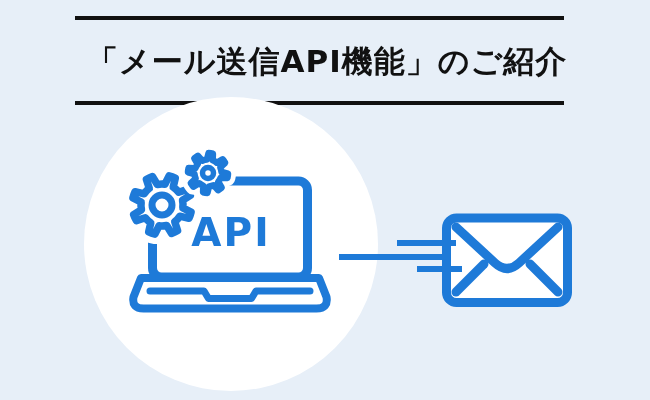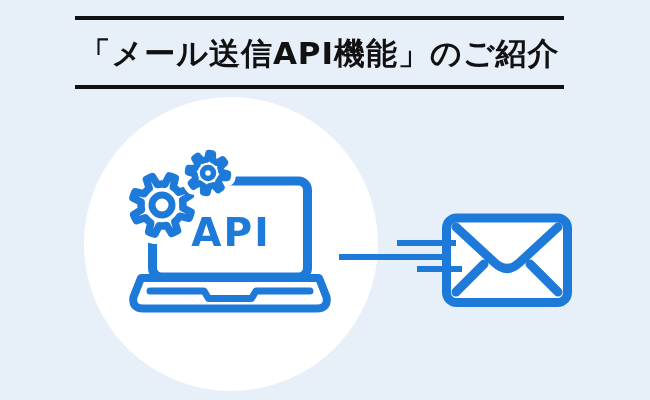--- a/index.html
+++ b/index.html
@@ -12,21 +12,21 @@
   body{font-family:"Liberation Sans","DejaVu Sans",sans-serif;}
   .stage{
     position:relative;width:650px;height:400px;
     background:var(--background);overflow:hidden;
   }
   .title-block{
     position:absolute;top:16px;left:75px;width:489px;
   }
   .rule{height:4px;background:var(--title-black);width:100%;}
   .page-title{
-    margin:4px;padding:13px 0 12px 0;
+    margin:12px;padding:13px 0 12px 0;
     font-size:31px;line-height:32px;font-weight:800;
     letter-spacing:1px;color:var(--title-black);
     text-align:center;white-space:nowrap;
     font-family:"DejaVu Sans","Liberation Sans",sans-serif;
   }
   .illustration{position:absolute;left:0;top:0;}
   .white-fill{fill:var(--circle-white);}
   .blue-stroke{stroke:var(--accent-blue);fill:none;}
   .blue-fillstroke{stroke:var(--accent-blue);fill:var(--circle-white);}
   .halo{stroke:var(--circle-white);fill:var(--circle-white);}

